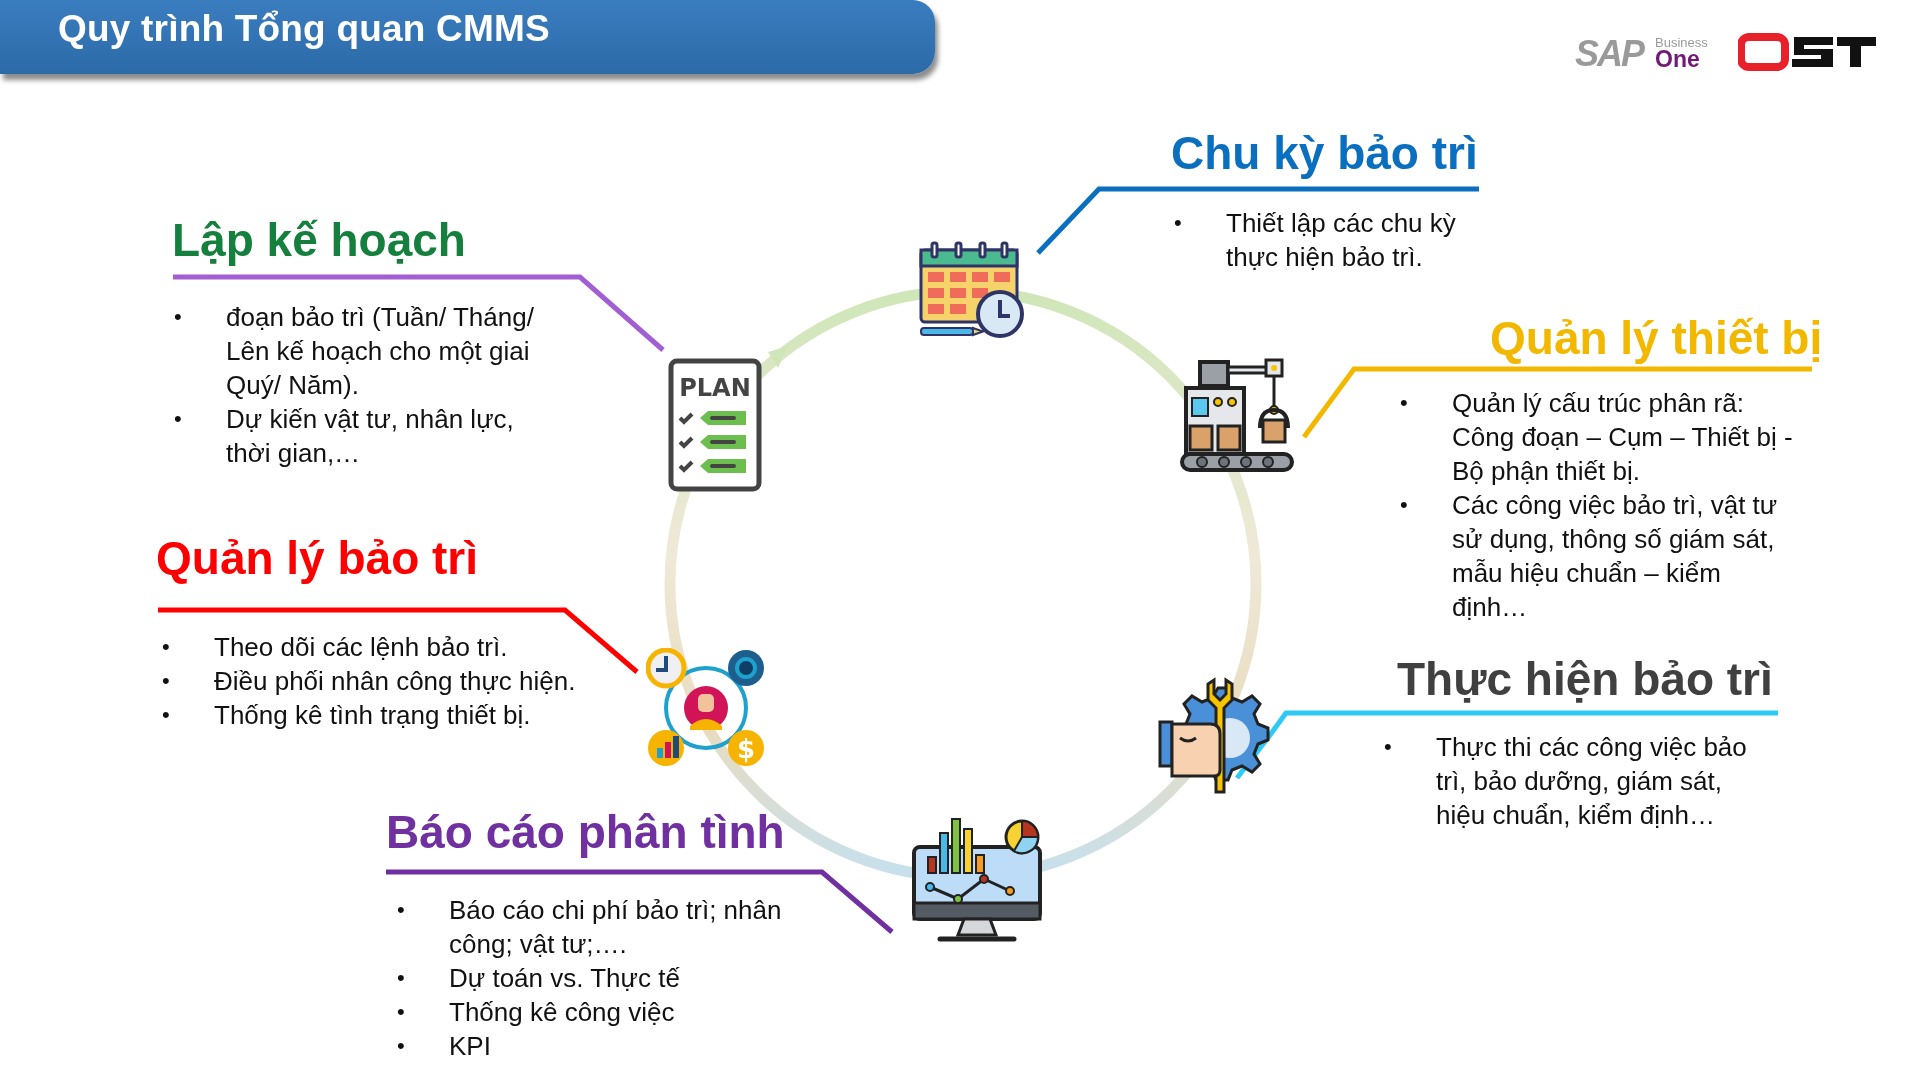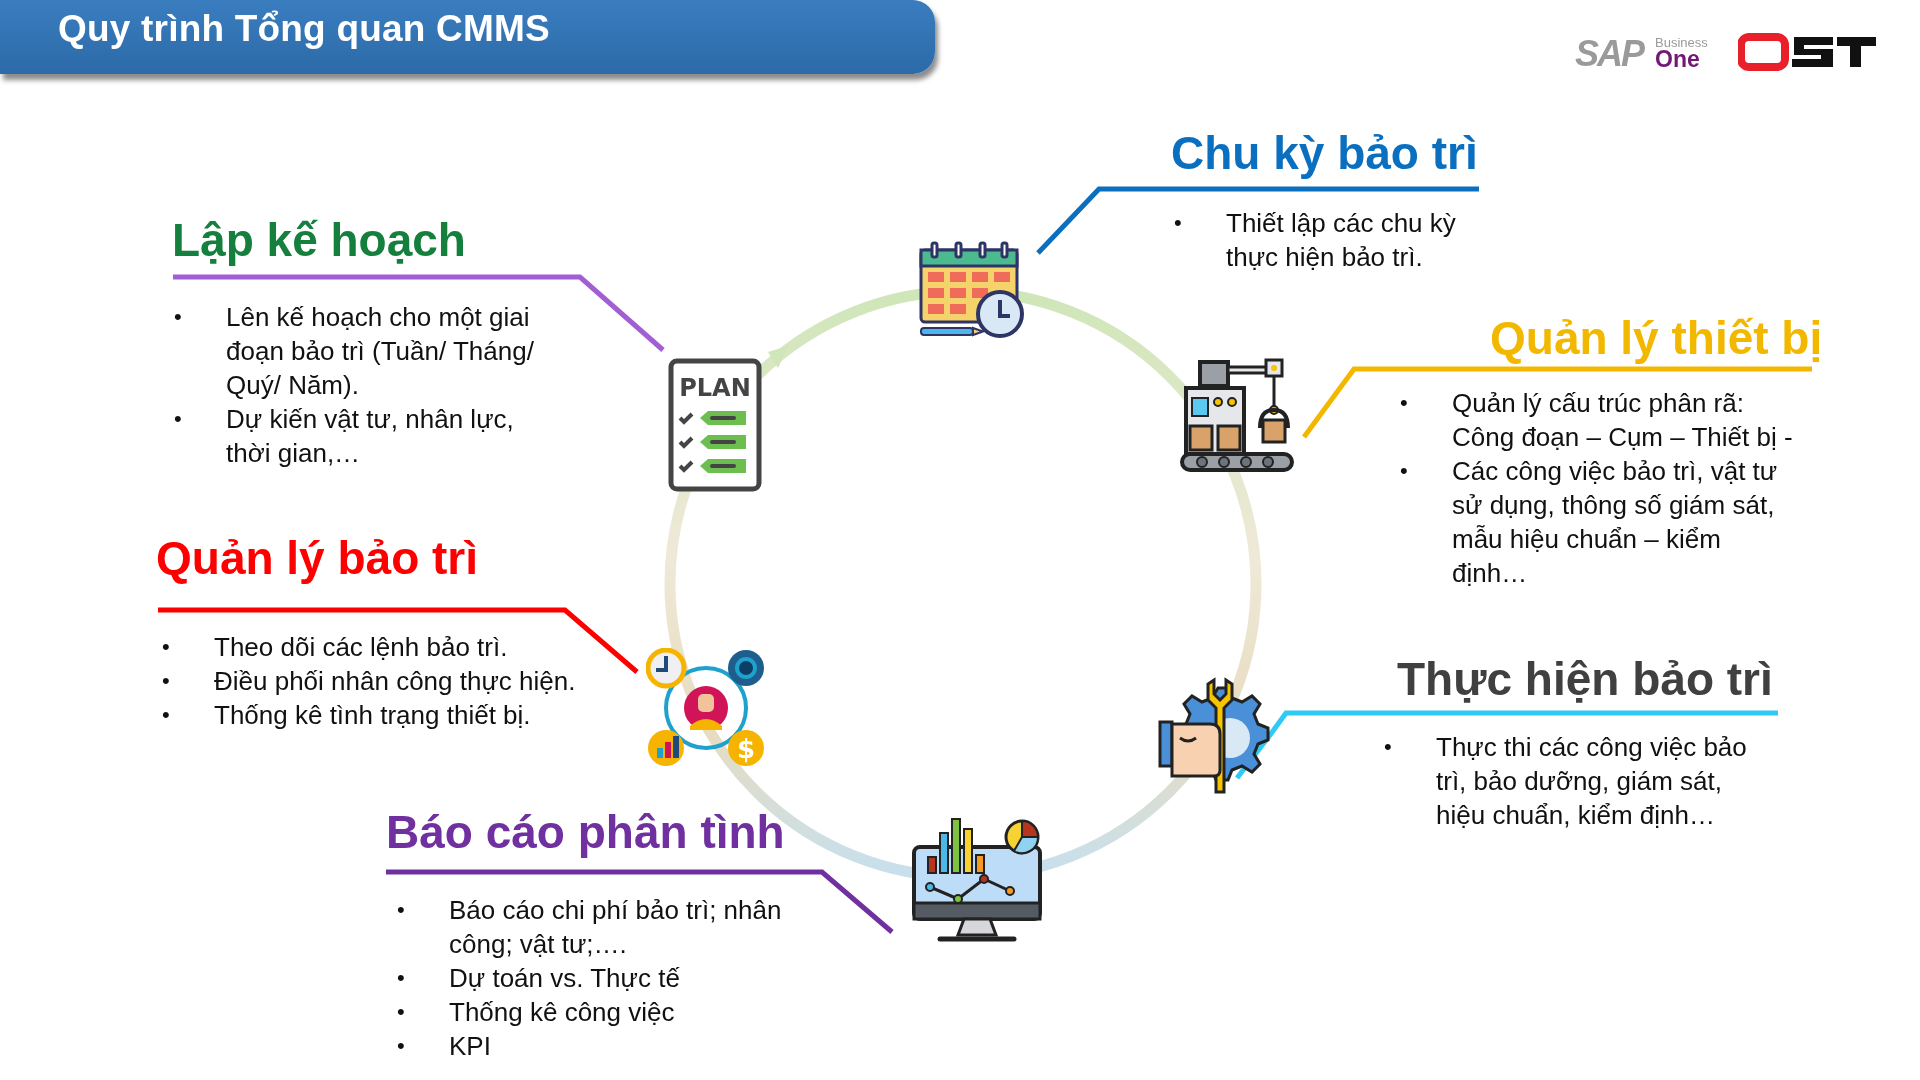--- a/index.html
+++ b/index.html
@@ -91,22 +91,22 @@
 <div class="heading" style="left:172px; top:214px; color:#15803d;">Lập kế hoạch</div>
 <div class="heading" style="left:156px; top:532px; color:#ff0000;">Quản lý bảo trì</div>
 <div class="heading" style="left:386px; top:806px; color:#7030a0;">Báo cáo phân tình</div>
 <div class="heading" style="left:1171px; top:127px; color:#0b6fc0;">Chu kỳ bảo trì</div>
 <div class="heading" style="left:1490px; top:312px; color:#f2b800;text-align:center;">Quản lý thiết bị</div>
 <div class="heading" style="left:1397px; top:653px; color:#404040;">Thực hiện bảo trì</div>
 
 <ul class="bullets" style="left:174px; top:300px;">
     <li>
       <span class="dot">•</span>
+      <div>đoạn bảo trì (Tuần/ Tháng/</div>
       <div>Lên kế hoạch cho một giai</div>
-      <div>đoạn bảo trì (Tuần/ Tháng/</div>
       <div>Quý/ Năm).</div>
     </li>
     <li>
       <span class="dot">•</span>
       <div>Dự kiến vật tư, nhân lực,</div>
       <div>thời gian,…</div>
     </li>
   </ul>
 <ul class="bullets" style="left:162px; top:630px;">
     <li>
@@ -146,20 +146,21 @@
       <span class="dot">•</span>
       <div>Thiết lập các chu kỳ</div>
       <div>thực hiện bảo trì.</div>
     </li>
   </ul>
 <ul class="bullets" style="left:1400px; top:386px;">
     <li>
       <span class="dot">•</span>
       <div>Quản lý cấu trúc phân rã:</div>
       <div>Công đoạn – Cụm – Thiết bị -</div>
+      <div>Bộ phận thiết bị.</div>
     </li>
     <li>
       <span class="dot">•</span>
       <div>Các công việc bảo trì, vật tư</div>
       <div>sử dụng, thông số giám sát,</div>
       <div>mẫu hiệu chuẩn – kiểm</div>
       <div>định…</div>
     </li>
   </ul>
 <ul class="bullets" style="left:1384px; top:730px;">

